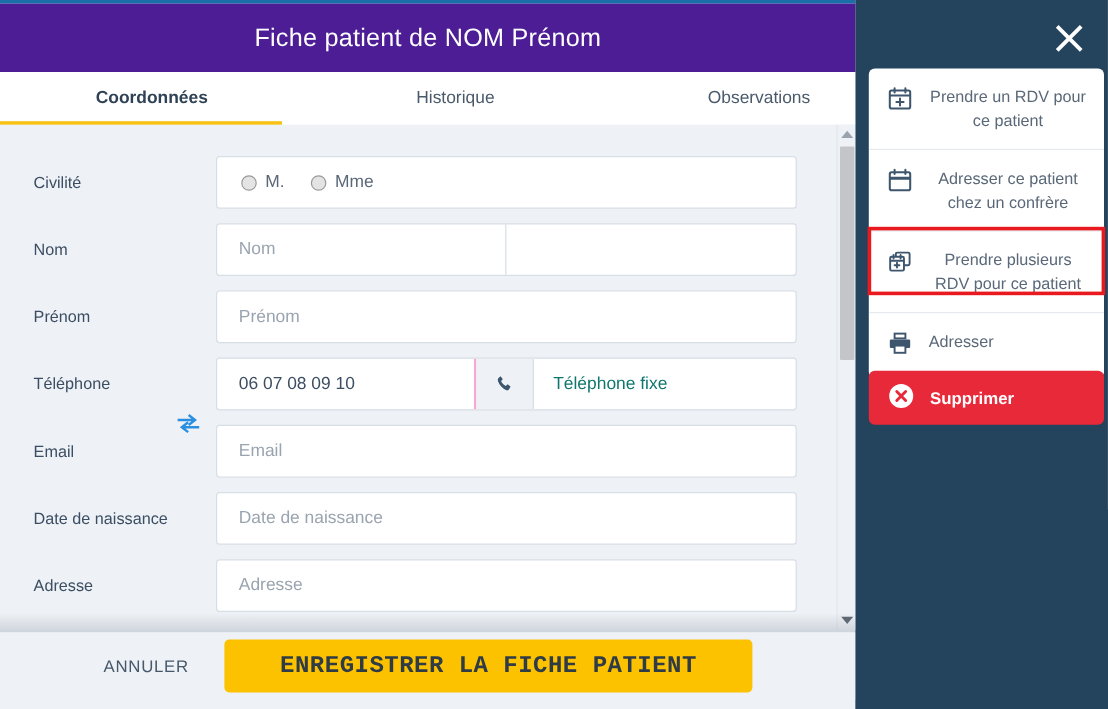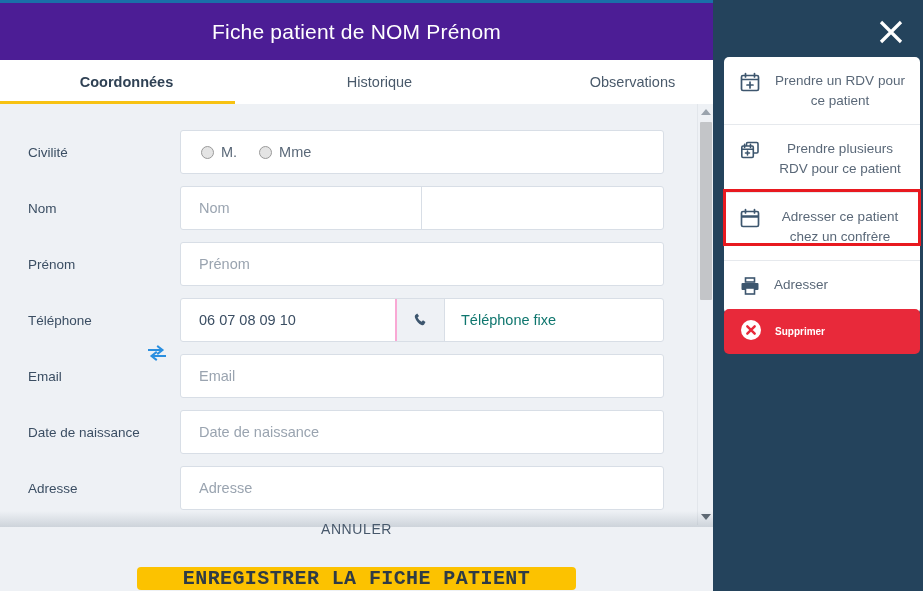--- a/index.html
+++ b/index.html
@@ -123,21 +123,21 @@
   .scroll-shadow {
     position: absolute; left: 0; top: 511px; width: 713px; height: 16px;
     background: linear-gradient(to bottom, rgba(120,135,150,0) 0%, rgba(120,135,150,0.28) 100%);
     pointer-events: none;
   }
 
   
   .footer {
     position: absolute; left: 0; top: 527px; width: 713px; height: 56px;
     background: #eef1f5;
-    display: flex; align-items: center; justify-content: center; gap: 30px; flex-direction: column;
+    display: flex; align-items: center; justify-content: center; gap: 30px;
   }
   .btn-cancel {
     font-size: 14px; color: #47586b; letter-spacing: .6px; cursor: pointer;
     background: none; border: none; font-family: inherit;
   }
   .btn-save {
     background: #fcc200; color: #2f3b45; border: none; border-radius: 4px;
     height: 44px; padding: 0 46px; font-size: 20px; font-weight: 700;
     letter-spacing: .4px; cursor: pointer; font-family: Liberation Mono, monospace;
   }
@@ -167,21 +167,21 @@
   .highlight-box {
     position: absolute; left: 10px; top: 189px; width: 198px; height: 57px;
     border: 3px solid #e8191f; pointer-events: none; box-sizing: border-box;
   }
   .delete-btn {
     position: absolute; left: 11px; top: 309px; width: 196px; height: 45px;
     background: #e8293a; border: none; border-radius: 5px;
     display: flex; align-items: center; gap: 13px; padding-left: 16px;
     cursor: pointer; font-family: inherit;
   }
-  .delete-label { color: #ffffff; font-size: 10px; font-weight: 700; }
+  .delete-label { color: #ffffff; font-size: 14px; font-weight: 700; }
 </style>
 </head>
 <body>
 
 <div id="root">
 
   <div class="modal">
 
     <div class="topline"></div>
 
@@ -316,39 +316,39 @@
             <path d="M5.5 1.5 V5 M14.5 1.5 V5" stroke="#3d566e" stroke-width="1.7" stroke-linecap="round"></path>
             <path d="M10 10 V16 M7 13 H13" stroke="#3d566e" stroke-width="1.7" stroke-linecap="round"></path>
           </svg>
         </span>
         <span class="menu-label">Prendre un RDV pour ce patient</span>
       </div>
 
       <div class="menu-item">
         <span class="menu-icon">
           <svg width="20" height="20" viewBox="0 0 20 20" aria-hidden="true">
+            <rect x="1.5" y="3.5" width="17" height="15" rx="1.5" fill="none" stroke="#3d566e" stroke-width="1.7"></rect>
+            <path d="M1.5 8.5 H18.5" stroke="#3d566e" stroke-width="2.6"></path>
+            <path d="M5.5 1.5 V5 M14.5 1.5 V5" stroke="#3d566e" stroke-width="1.7" stroke-linecap="round"></path>
+          </svg>
+        </span>
+        <span class="menu-label">Adresser ce patient chez un confrère</span>
+      </div>
+
+      <div class="menu-item">
+        <span class="menu-icon">
+          <svg width="20" height="20" viewBox="0 0 20 20" aria-hidden="true">
             <rect x="6.5" y="2.5" width="11.5" height="10.5" rx="1.2" fill="none" stroke="#3d566e" stroke-width="1.6"></rect>
             <rect x="1.8" y="6" width="11.5" height="11.5" rx="1.2" fill="#ffffff" stroke="#3d566e" stroke-width="1.6"></rect>
             <path d="M1.8 9.3 H13.3" stroke="#3d566e" stroke-width="1.6"></path>
             <path d="M4.6 4.4 V7.4 M10.5 4.4 V7.4" stroke="#3d566e" stroke-width="1.6" stroke-linecap="round"></path>
             <path d="M7.5 11 V15 M5.5 13 H9.5" stroke="#3d566e" stroke-width="1.6" stroke-linecap="round"></path>
           </svg>
         </span>
         <span class="menu-label">Prendre plusieurs RDV pour ce patient</span>
-      </div>
-
-      <div class="menu-item">
-        <span class="menu-icon">
-          <svg width="20" height="20" viewBox="0 0 20 20" aria-hidden="true">
-            <rect x="1.5" y="3.5" width="17" height="15" rx="1.5" fill="none" stroke="#3d566e" stroke-width="1.7"></rect>
-            <path d="M1.5 8.5 H18.5" stroke="#3d566e" stroke-width="2.6"></path>
-            <path d="M5.5 1.5 V5 M14.5 1.5 V5" stroke="#3d566e" stroke-width="1.7" stroke-linecap="round"></path>
-          </svg>
-        </span>
-        <span class="menu-label">Adresser ce patient chez un confrère</span>
       </div>
 
       <div class="menu-item">
         <span class="menu-icon">
           <svg width="20" height="20" viewBox="0 0 20 20" aria-hidden="true">
             <rect x="5.5" y="2" width="9" height="4" fill="none" stroke="#3d566e" stroke-width="1.6"></rect>
             <path d="M2.5 7 h15 a1 1 0 0 1 1 1 v5 a1 1 0 0 1 -1 1 h-15 a1 1 0 0 1 -1 -1 v-5 a1 1 0 0 1 1 -1 z" fill="#3d566e"></path>
             <rect x="5.5" y="12" width="9" height="6" fill="#ffffff" stroke="#3d566e" stroke-width="1.6"></rect>
           </svg>
         </span>

